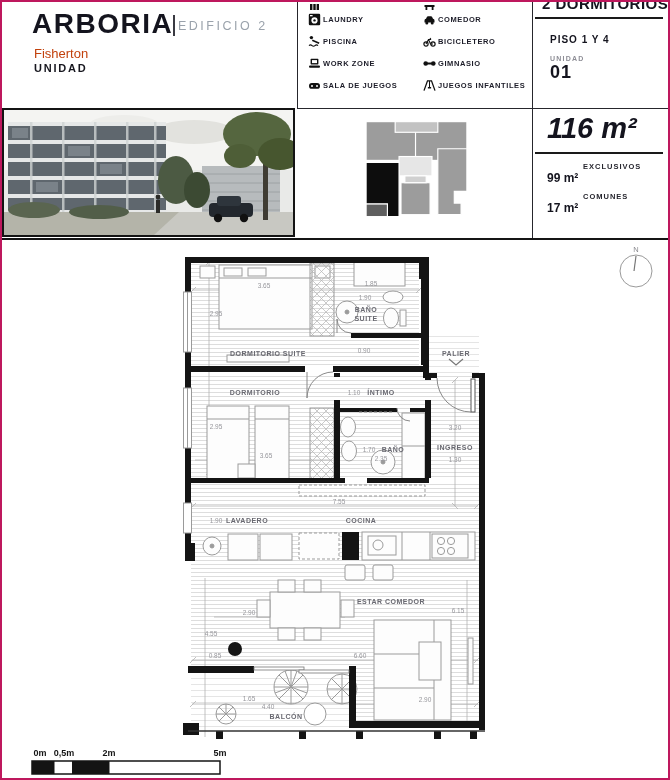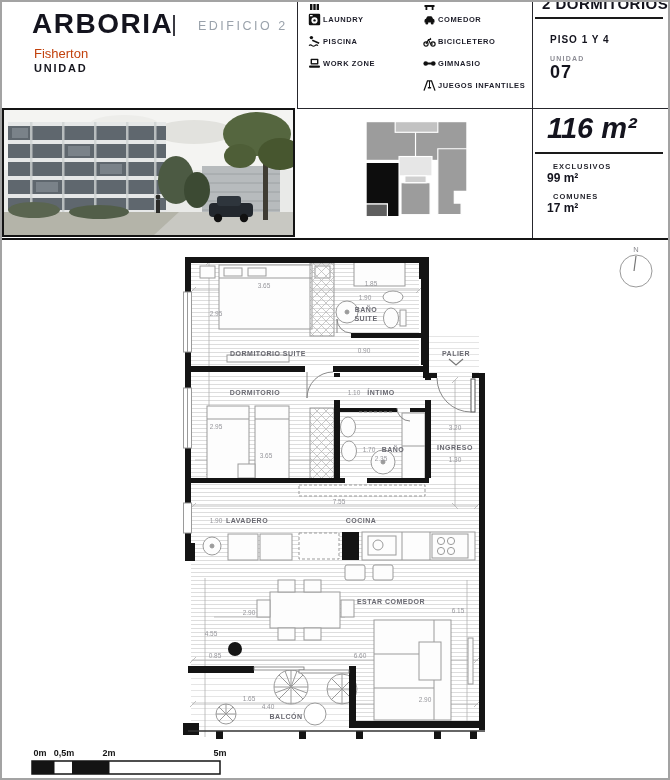--- a/index.html
+++ b/index.html
@@ -1,22 +1,22 @@
 <!DOCTYPE html>
 <html><head>
 <meta charset="utf-8">
 <style>
   html,body{margin:0;padding:0;background:#e9e9e9;font-family:"Liberation Sans",sans-serif;}
-  #page{position:relative;width:670px;height:780px;background:#fff;border:2px solid #a3a3a3;
+  #page{position:relative;width:670px;height:780px;background:#fff;border:2px solid #be185d;
         box-sizing:border-box;overflow:hidden;color:#14141e;}
   .abs{position:absolute;}
   
   .brand{left:30px;top:6px;font-size:28px;font-weight:800;letter-spacing:1.5px;color:#14141e;}
   .brand-divider{left:171px;top:13px;width:1.5px;height:21px;background:#3a3a42;}
-  .edition{left:196px;top:17px;font-size:12.5px;letter-spacing:2.5px;color:#9aa2ab;font-weight:400;}
+  .edition{left:176px;top:17px;font-size:12.5px;letter-spacing:2.5px;color:#9aa2ab;font-weight:400;}
   .loc1{left:32px;top:44px;font-size:13px;color:#c2410c;}
   .loc2{left:32px;top:60px;font-size:11px;font-weight:800;letter-spacing:1.8px;color:#17171f;}
   
   #amenities{left:295px;top:0;width:235px;height:106px;overflow:hidden;}
   .am-row{position:absolute;left:0;width:235px;height:22px;}
   .am-cell{position:absolute;top:0;height:22px;display:flex;align-items:center;}
   .am-cell.c1{left:11px;width:108px;}
   .am-cell.c2{left:126px;width:108px;}
   .am-label{margin-left:2px;font-size:7.5px;font-weight:700;letter-spacing:.6px;color:#1c1c28;white-space:nowrap;}
   .am-icon{flex:0 0 13px;}
@@ -24,21 +24,21 @@
   .vline{background:#26262c;width:1px;}
   .hline{background:#26262c;height:1px;}
   .thickline{background:#151515;}
   
   .panel-title{left:540px;top:-7px;font-size:15px;font-weight:800;letter-spacing:.5px;white-space:nowrap;}
   .panel-rule{left:533px;width:128px;height:1.5px;background:#1a1a1a;}
   .piso{left:548px;top:32px;font-size:10px;font-weight:700;letter-spacing:1px;}
   .unidad-label{left:548px;top:53px;font-size:7px;letter-spacing:1.2px;color:#8d8d95;font-weight:700;}
   .unidad-num{left:548px;top:60px;font-size:18px;font-weight:800;letter-spacing:1px;}
   .total-area{left:545px;top:110px;font-size:29px;font-weight:800;font-style:italic;}
-  .sub-label{left:521px;font-size:7.5px;font-weight:700;letter-spacing:1px;color:#26262e;padding-left:30px;}
+  .sub-label{left:551px;font-size:7.5px;font-weight:700;letter-spacing:1px;color:#26262e;padding-left:30px;}
   .sub-value{left:545px;font-size:12px;font-weight:700;color:#14141e;}
   
   #photo{left:0;top:106px;width:293px;height:129px;border:2px solid #141414;box-sizing:border-box;background:#dfe2e2;}
   #keyplan{left:340px;top:108px;width:180px;height:126px;}
   
   .rl{font-family:"Liberation Sans",sans-serif;font-size:7px;font-weight:700;letter-spacing:.5px;
       fill:#696971;text-anchor:middle;}
   .dm{font-family:"Liberation Sans",sans-serif;font-size:6.5px;fill:#97979c;text-anchor:middle;}
   .sl{font-family:"Liberation Sans",sans-serif;font-size:9px;font-weight:700;fill:#141414;text-anchor:middle;}
   .cn{font-family:"Liberation Sans",sans-serif;font-size:7.5px;fill:#8a8a8f;text-anchor:middle;}
@@ -127,41 +127,49 @@
         <svg class="am-icon" width="13" height="13" viewBox="0 0 13 13">
           <circle cx="2.7" cy="6.5" r="2.3" fill="#111"></circle>
             <circle cx="10.3" cy="6.5" r="2.3" fill="#111"></circle>
             <rect x="4" y="5.5" width="5" height="2" fill="#111"></rect>
         </svg>
         <span class="am-label">GIMNASIO</span>
       </div>
     </div>
 
     <div class="am-row" style="top:72px">
+      <div class="am-cell c1">
+        <svg class="am-icon" width="13" height="13" viewBox="0 0 13 13">
+          <rect x="1" y="4" width="11" height="5.8" rx="2.9" fill="#111"></rect>
+            <circle cx="4" cy="6.9" r="1" fill="#fff"></circle>
+            <circle cx="9" cy="6.9" r="1" fill="#fff"></circle>
+        </svg>
+        <span class="am-label">SALA DE JUEGOS</span>
+      </div>
       <div class="am-cell c2">
         <svg class="am-icon" width="13" height="13" viewBox="0 0 13 13">
           <path d="M1 11.6 L4.5 1.8 h4 L12 11.6" fill="none" stroke="#111" stroke-width="1.3"></path>
             <path d="M6.5 2 v6.2" stroke="#111" stroke-width="1"></path>
             <rect x="4.9" y="8" width="3.2" height="1.5" fill="#111"></rect>
         </svg>
         <span class="am-label">JUEGOS INFANTILES</span>
       </div>
     </div>
   </div>
 
   <div class="abs vline" style="left:295px;top:0;height:106px"></div>
   <div class="abs vline" style="left:530px;top:0;height:236px"></div>
   <div class="abs hline" style="left:295px;top:106px;width:375px"></div>
   <div class="abs thickline" style="left:0;top:236px;width:670px;height:2px"></div>
 
   <div class="abs panel-title">2 DORMITORIOS</div>
   <div class="abs panel-rule" style="top:15px"></div>
   <div class="abs piso">PISO 1 Y 4</div>
   <div class="abs unidad-label">UNIDAD</div>
-  <div class="abs unidad-num">07</div>
+  <div class="abs unidad-num">01</div>
 
   <div class="abs total-area">116 m²</div>
   <div class="abs panel-rule" style="top:150px"></div>
   <div class="abs sub-label" style="top:160px">EXCLUSIVOS</div>
   <div class="abs sub-value" style="top:169px">99 m²</div>
   <div class="abs sub-label" style="top:190px">COMUNES</div>
   <div class="abs sub-value" style="top:199px">17 m²</div>
 
   <div class="abs" id="photo">
     <svg width="289" height="125" viewBox="0 0 289 125">

